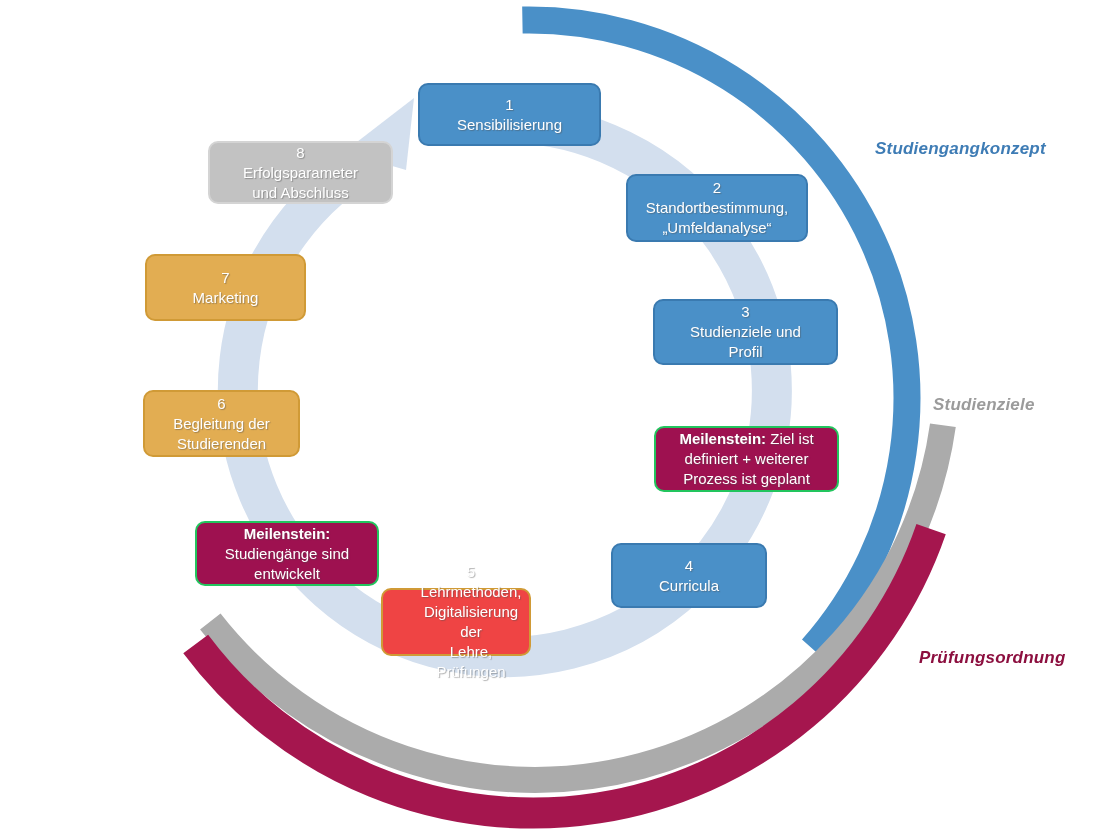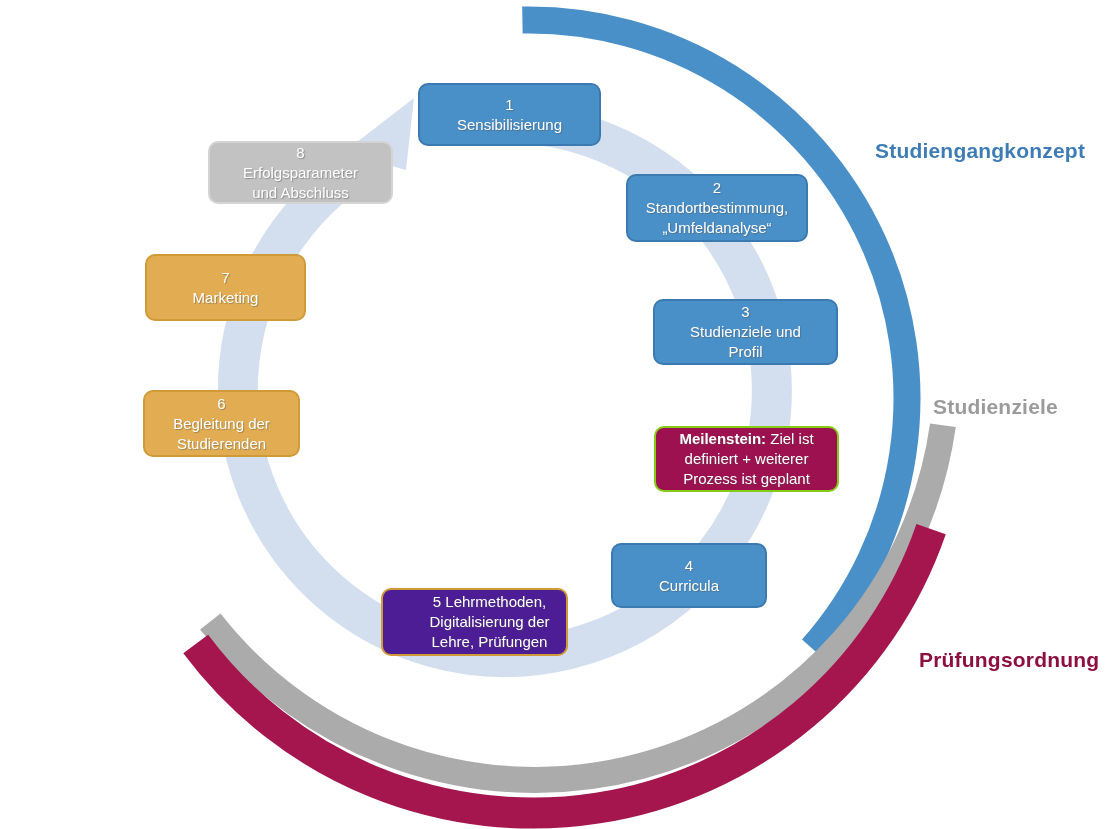--- a/index.html
+++ b/index.html
@@ -11,25 +11,26 @@
   .box{
     position:absolute;box-sizing:border-box;border-radius:10px;
     display:flex;align-items:center;justify-content:center;text-align:center;
     color:#ffffff;font-size:15px;line-height:20px;padding:2px 8px;
     text-shadow:1px 1px 1px rgba(80,80,80,.45);
   }
   .box .txt{white-space:pre-line;}
   .step-blue{border:2px solid #3a7ab0;}
   .step-yellow{border:2px solid #d09a36;}
   .step-gray{border:2px solid #d4d4d4;}
-  .milestone{border:2px solid #84cc16;}
+  .milestone{border:2px solid #22c55e;}
   .milestone b{font-weight:bold;}
   .arc-label{
-    position:absolute;font-size:21px;font-weight:bold;white-space:nowrap;
+    position:absolute;font-size:17px;font-weight:bold;white-space:nowrap;
     letter-spacing:.2px;
+    font-style:italic;
   }
 </style>
 </head>
 <body>
 
 <div class="canvas">
 
   <svg class="layer" width="1110" height="829" viewBox="0 0 1110 829">
 
     <path d="M 505 123 A 267 267 0 1 1 379.6 154.2" fill="none" stroke-width="40" stroke="#d3dfee"></path>
@@ -62,26 +63,32 @@
       <b>Meilenstein:</b>
       <span>Ziel ist definiert + weiterer Prozess ist geplant</span>
     </span>
   </div>
 
   <div class="box step-blue" style="left: 611px; top: 543px; width: 156px; height: 65px; background-color: rgb(74, 144, 200);">
     <span class="txt">4
 Curricula</span>
   </div>
 
-  <div class="box step-yellow" style="left: 381px; top: 588px; width: 187px; height: 68px; background-color: #4c1d95; padding-left: 38px;">
+  <div class="box step-yellow" style="left: 381px; top: 588px; width: 150px; height: 68px; background-color: #ef4444; padding-left: 38px;">
     <span class="txt">5 Lehrmethoden,
 Digitalisierung der
 Lehre, Prüfungen</span>
   </div>
 
+  <div class="box milestone" style="left: 195px; top: 521px; width: 184px; height: 65px; background-color: rgb(158, 17, 80);">
+    <span>
+      <b>Meilenstein:</b>
+      <span>Studiengänge sind entwickelt</span>
+    </span>
+  </div>
 
   <div class="box step-yellow" style="left: 143px; top: 390px; width: 157px; height: 67px; background-color: rgb(226, 173, 82);">
     <span class="txt">6
 Begleitung der
 Studierenden</span>
   </div>
 
   <div class="box step-yellow" style="left: 145px; top: 254px; width: 161px; height: 67px; background-color: rgb(226, 173, 82);">
     <span class="txt">7
 Marketing</span>

